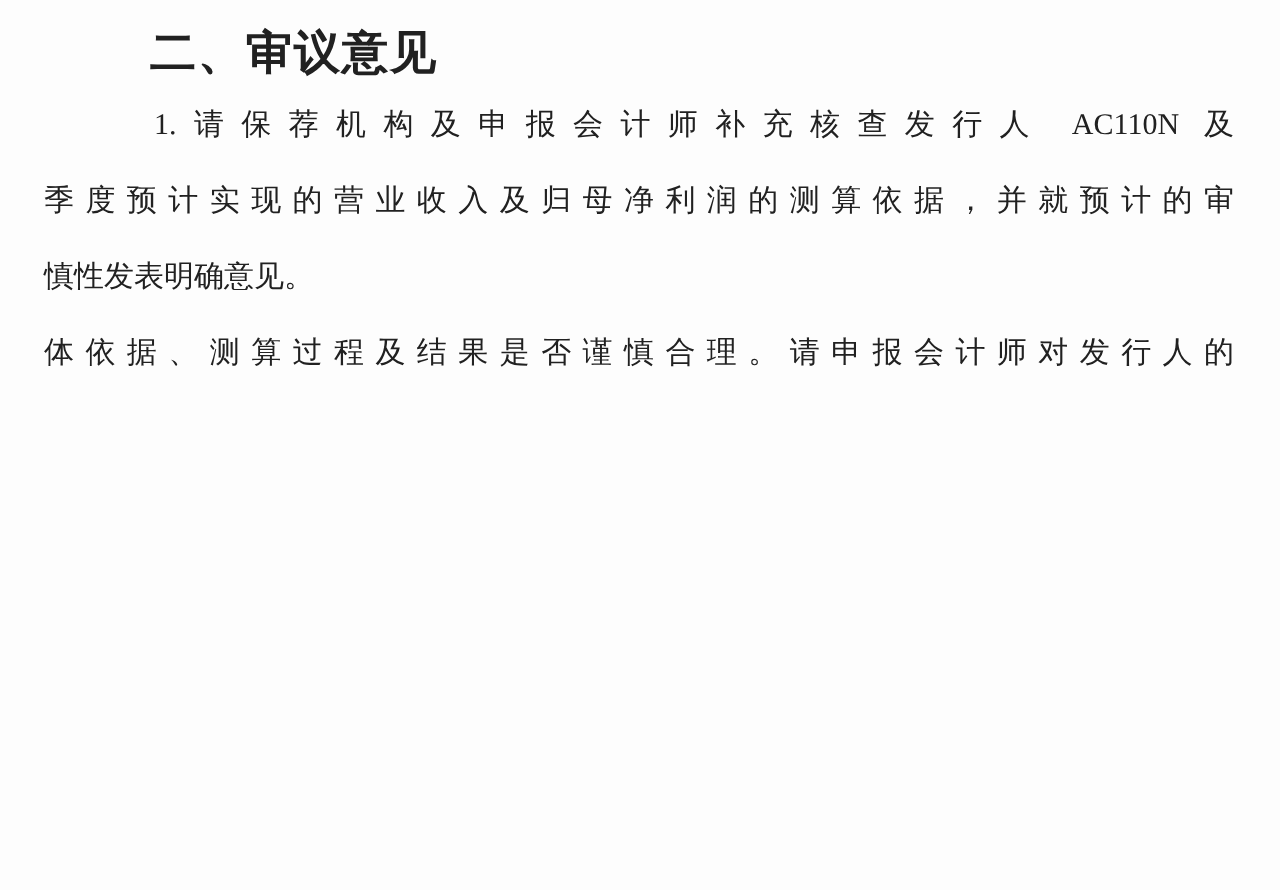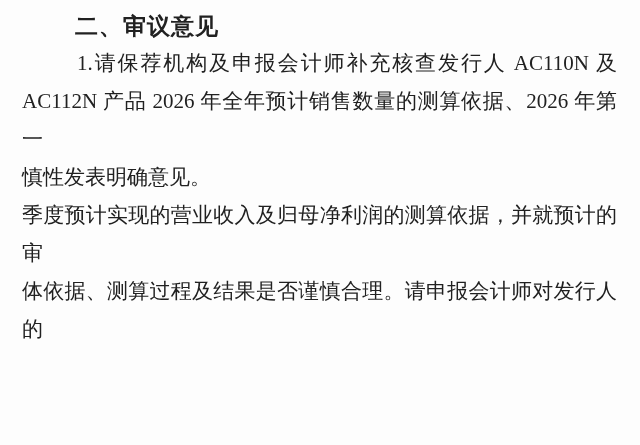--- a/index.html
+++ b/index.html
@@ -21,39 +21,38 @@
   .heading {
     margin: 0 0 0 53px;
     font-family: "Liberation Sans", "DejaVu Sans", sans-serif;
     font-weight: bold;
     font-size: 23px;
     line-height: 36px;
     letter-spacing: 1px;
     text-align: left;
   }
   .line {
-    font-size: 21px;
+    font-size: 15px;
     line-height: 38px;
     text-align: left;
     white-space: normal;
   }
   .justify {
     text-align: justify;
     text-align-last: justify;
     text-justify: inter-character;
   }
   .indent {
     text-indent: 55px;
   }
 </style>
 </head>
 <body>
 
 <div class="page">
   <h1 class="heading">二、审议意见</h1>
 
   <div class="line indent justify">1.请保荐机构及申报会计师补充核查发行人 AC110N 及</div>
-  <div class="line justify">AC112N 产品 2026 年全年预计销售数量的测算依据、2026 年第一</div>
+  <div class="line justify">季度预计实现的营业收入及归母净利润的测算依据，并就预计的审</div>
   <div class="line">慎性发表明确意见。</div>
-  <div class="line justify">季度预计实现的营业收入及归母净利润的测算依据，并就预计的审</div>
   <div class="line justify">体依据、测算过程及结果是否谨慎合理。请申报会计师对发行人的</div>
 
 </div>
 
 </body></html>

